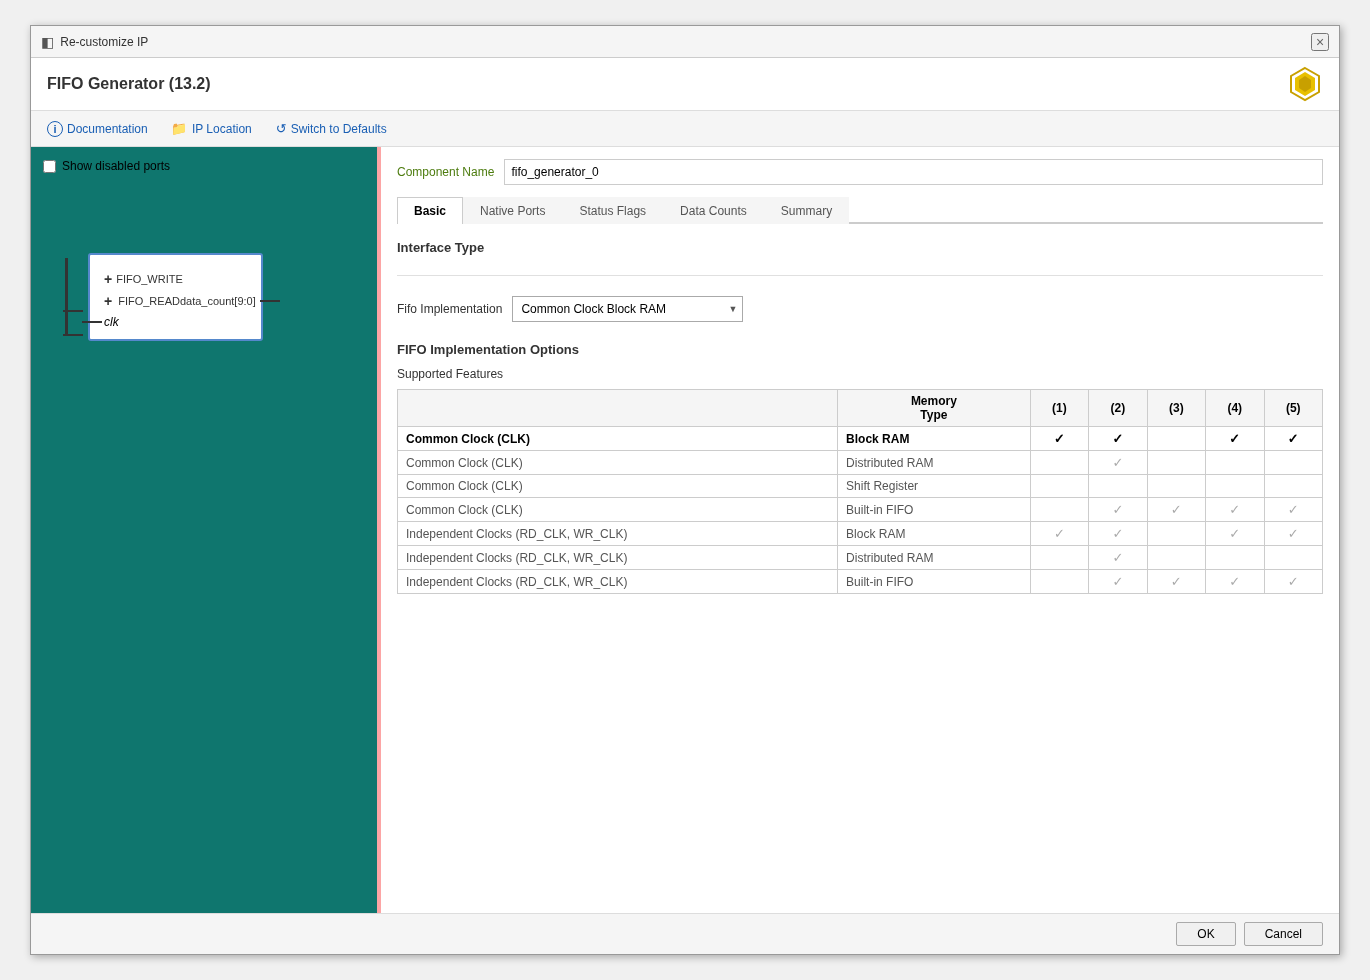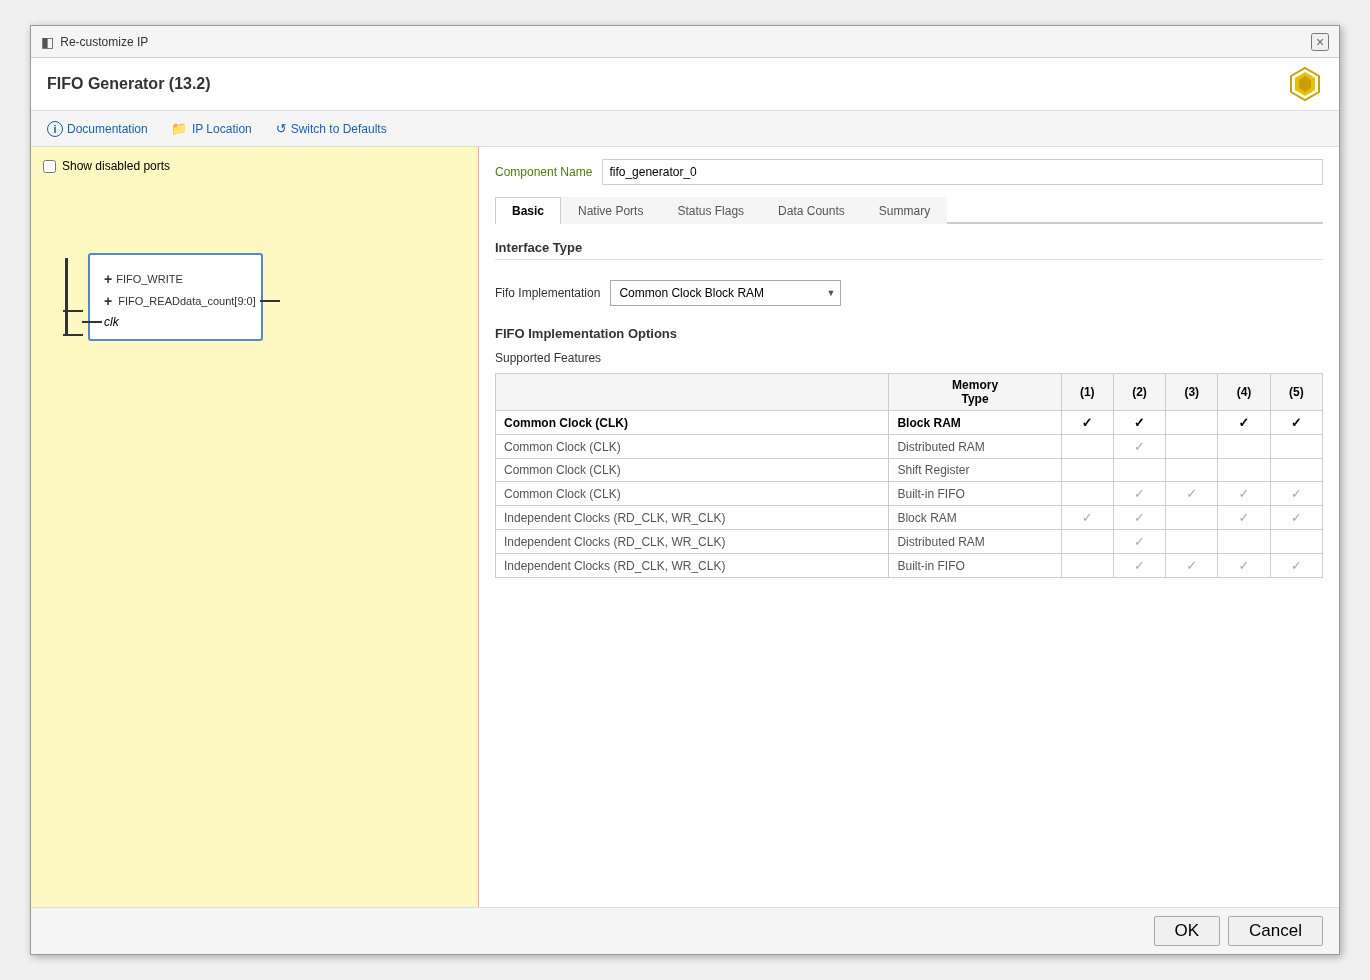--- a/index.html
+++ b/index.html
@@ -83,24 +83,24 @@
       background: none;
       border: none;
       padding: 2px 4px;
     }
     .main-content {
       display: flex;
       flex: 1;
       overflow: hidden;
     }
     .left-panel {
-      width: 448px;
-      border-right: 1px solid #fca5a5;
+      width: 350px;
+      border-right: 4px solid #fca5a5;
       padding: 12px;
-      background: #fef9c3;
+      background: #0f766e;
       position: relative;
     }
     .show-ports-cb {
       display: flex;
       align-items: center;
       gap: 6px;
       font-size: 12px;
     }
     .show-ports-cb input { cursor: pointer; }
     .right-panel {
@@ -147,21 +147,21 @@
       border-color: #ccc;
       border-bottom-color: #fff;
       color: #000;
       font-weight: bold;
     }
     .section-title {
       font-size: 13px;
       font-weight: bold;
       color: #333;
       margin-bottom: 12px;
-      padding-bottom: 4px;
+      padding-bottom: 20px;
       border-bottom: 1px solid #e0e0e0;
     }
     .interface-type-section {
       margin-bottom: 20px;
     }
     .radio-group {
       display: flex;
       gap: 24px;
       padding: 8px 24px;
     }
@@ -268,21 +268,21 @@
     .footer {
       border-top: 1px solid #ddd;
       padding: 8px 16px;
       display: flex;
       justify-content: flex-end;
       gap: 8px;
       background: #f5f5f5;
     }
     .footer-btn {
       padding: 4px 20px;
-      font-size: 17px;
+      font-size: 12px;
       cursor: pointer;
       border: 1px solid #aaa;
       background: #f0f0f0;
       border-radius: 2px;
       text-align: right;
     }
     .footer-btn.primary {
       background: #f0f0f0;
     }
 

